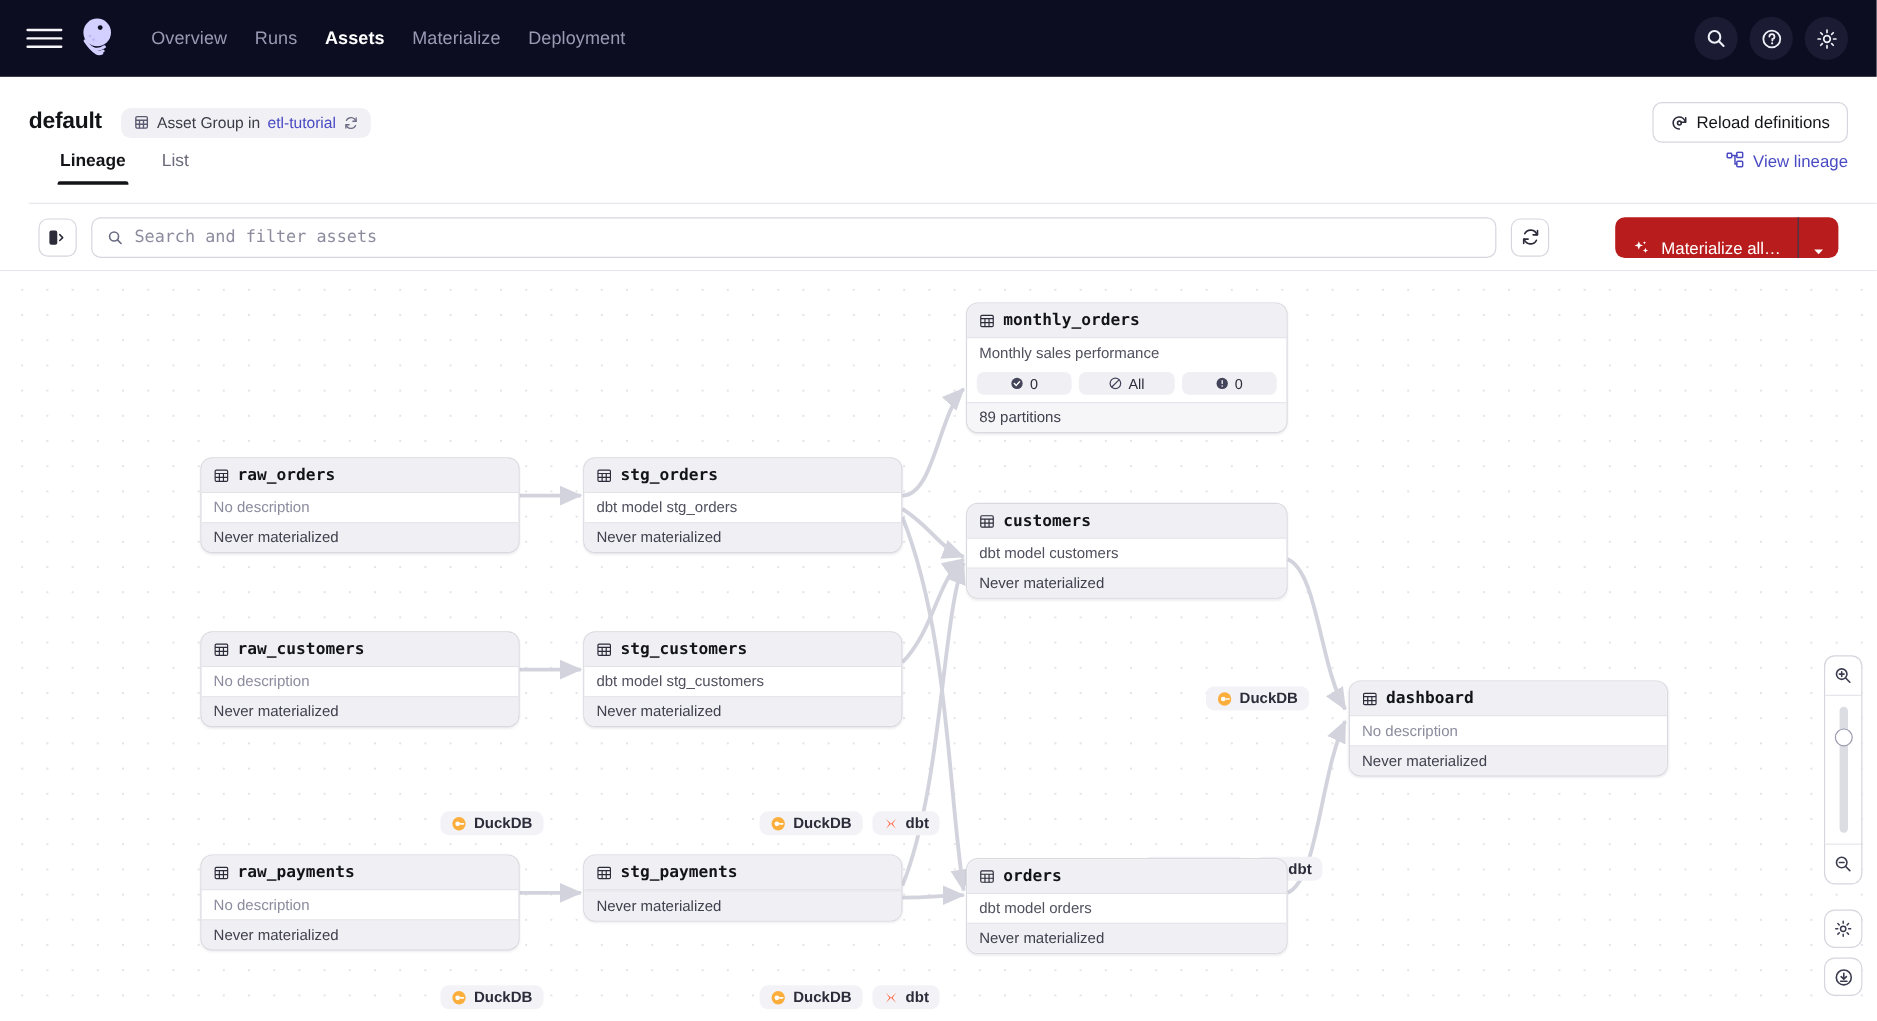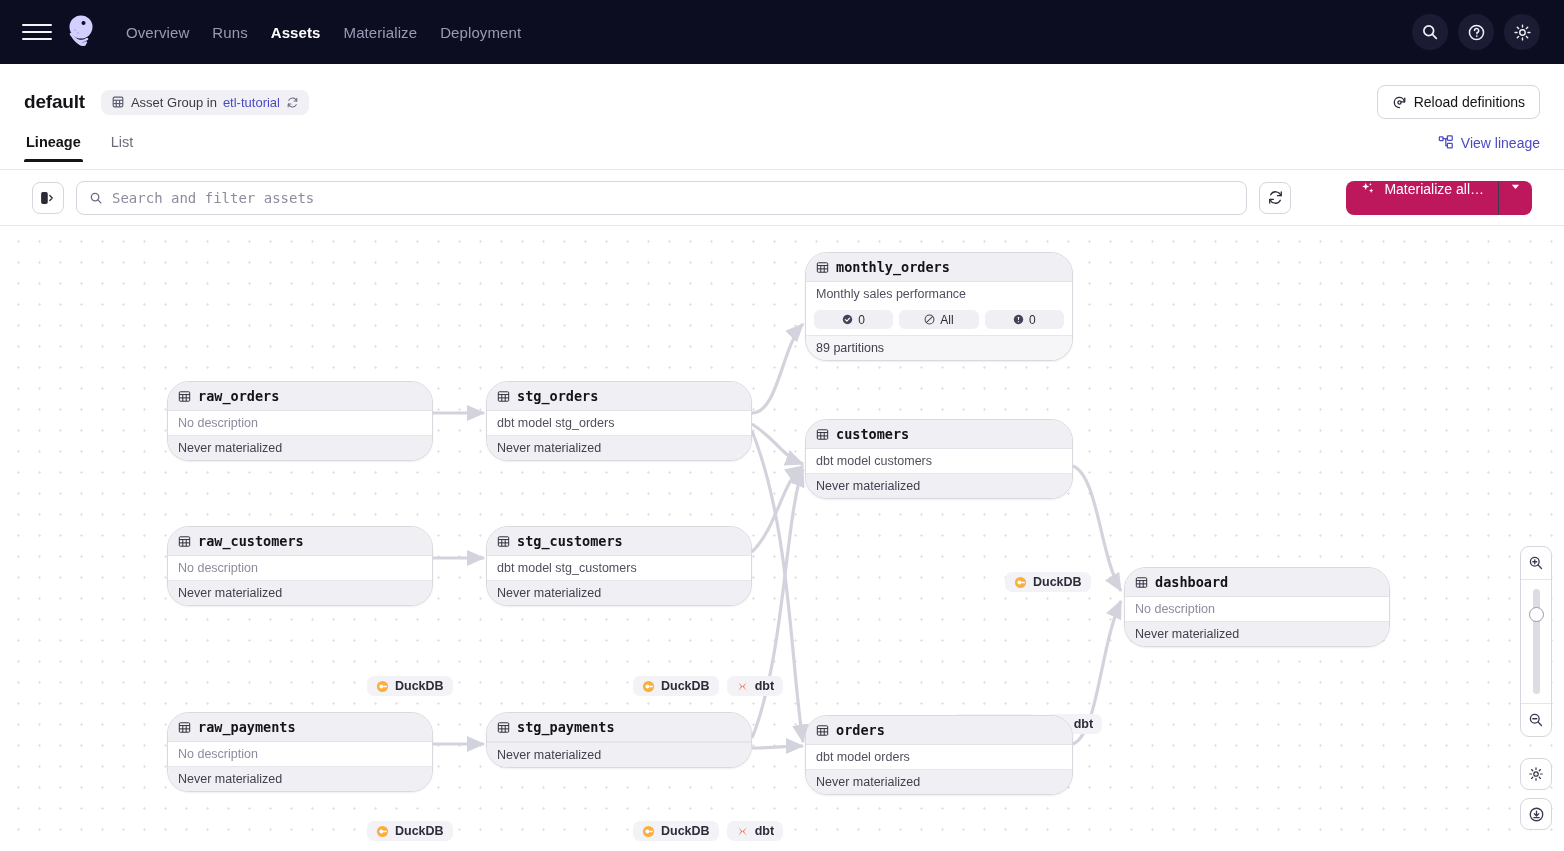--- a/index.html
+++ b/index.html
@@ -34,56 +34,56 @@
   .group-chip { display: flex; align-items: center; gap: 6px; margin-left: 16px;
     background: #f1f1f5; border-radius: 8px; padding: 5px 10px; font-size: 13px;
     color: #3b3b47; cursor: pointer; }
   .group-chip a { color: #4a4ac4; text-decoration: none; }
   .header-right { margin-left: auto; }
   .btn-outline { display: flex; align-items: center; gap: 7px; border: 1px solid #d6d6de;
     background: #fff; border-radius: 8px; padding: 8px 14px; font-size: 14px;
     color: #131417; cursor: pointer; margin-left: 45px; }
 
   
-  #tabsrow { height: 44px; display: flex; align-items: center; padding: 0 24px;
-    border-bottom: 1px solid #e6e6ec; position: relative; }
+  #tabsrow { height: 44px; display: flex; align-items: flex-start; padding: 0 24px;
+    border-bottom: 1px solid #e6e6ec; position: relative; margin-left: 24px; }
   .tab { font-size: 14.5px; color: #6b6b7b; padding: 0 2px 11px 2px; margin-right: 26px;
     cursor: pointer; position: relative; }
   .tab.active { color: #131417; font-weight: bold; }
   .tab.active::after { content: ""; position: absolute; left: 0; right: 0; bottom: -1px;
     height: 3px; background: #131417; border-radius: 2px 2px 0 0; }
   .tabs-right { margin-left: auto; padding-bottom: 9px; }
   .link-action { display: flex; align-items: center; gap: 7px; color: #4a4ac4;
     font-size: 14px; cursor: pointer; }
 
   
   #toolbar { height: 56px; display: flex; align-items: center; gap: 12px;
     padding: 0 32px; border-bottom: 1px solid #e6e6ec; }
   .icon-square { width: 32px; height: 32px; border: 1px solid #d6d6de; border-radius: 8px;
     background: #fff; display: flex; align-items: center; justify-content: center; cursor: pointer; }
   .search-box { flex: 1; height: 34px; border: 1px solid #d6d6de; border-radius: 8px;
     display: flex; align-items: center; gap: 9px; padding: 0 12px; background: #fff; cursor: text; }
   .search-box input { border: none; outline: none; flex: 1; font-size: 14px;
     font-family: "DejaVu Sans Mono", monospace; color: #131417; background: transparent; }
   .search-box input::placeholder { color: #8c8c9e; }
-  .btn-dark { display: flex; align-items: flex-start; background: #be185d; color: #fff;
+  .btn-dark { display: flex; align-items: flex-end; background: #b91c1c; color: #fff;
     border-radius: 8px; height: 34px; cursor: pointer; margin-left: 43px; }
   .btn-dark .main { display: flex; align-items: center; gap: 8px; padding: 0 14px; font-size: 14px; }
   .btn-dark .divider { width: 1px; height: 34px; background: #3a3b50; }
   .btn-dark .caret { padding: 0 11px; display: flex; align-items: center; }
 
   
   #canvas { position: relative; width: 1564px; height: 623px; overflow: hidden;
     background-color: #ffffff;
     background-image: radial-gradient(#e3e3e8 1.1px, transparent 1.2px);
     background-size: 21px 21px; background-position: 8px 5px; }
   #edges { position: absolute; inset: 0; width: 100%; height: 100%; pointer-events: none; }
 
   .node { position: absolute; background: #fff; border: 1px solid #d9d9e0;
-    border-radius: 22px; box-shadow: 0 1px 2px rgba(20,20,40,.07); cursor: pointer; overflow: hidden; }
+    border-radius: 10px; box-shadow: 0 1px 2px rgba(20,20,40,.07); cursor: pointer; overflow: hidden; }
   .node-title { display: flex; align-items: center; gap: 7px; background: #f0f0f4;
     padding: 6px 10px; font-family: "DejaVu Sans Mono", monospace; font-size: 13.5px;
     font-weight: bold; color: #131417; border-bottom: 1px solid #e2e2e9; }
   .node-desc { padding: 5px 10px; font-size: 12.5px; color: #50505e; background: #fff; }
   .node-desc.empty { color: #8c8c9e; }
   .node-status { padding: 5px 10px; font-size: 12.5px; color: #40404e;
     background: #f0f0f4; border-top: 1px solid #e6e6ec; }
   .node-partitions { padding: 5px 10px; font-size: 12.5px; color: #40404e;
     background: #f6f6f9; border-top: 1px solid #e6e6ec; }
   .pill-row { display: flex; gap: 6px; padding: 4px 8px 6px 8px; background: #fff; }

